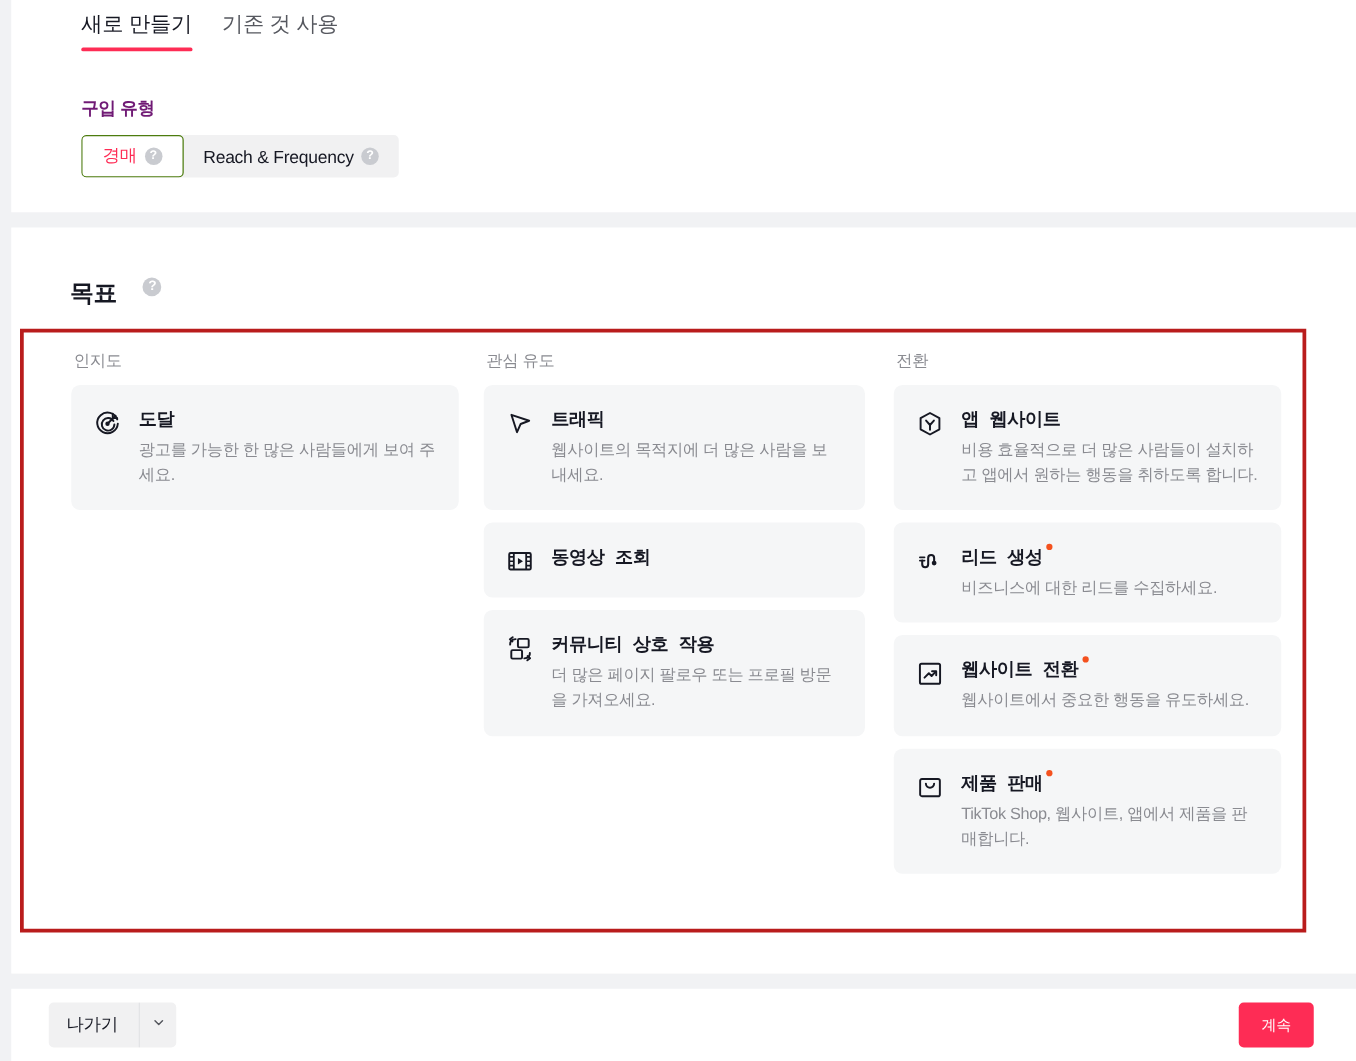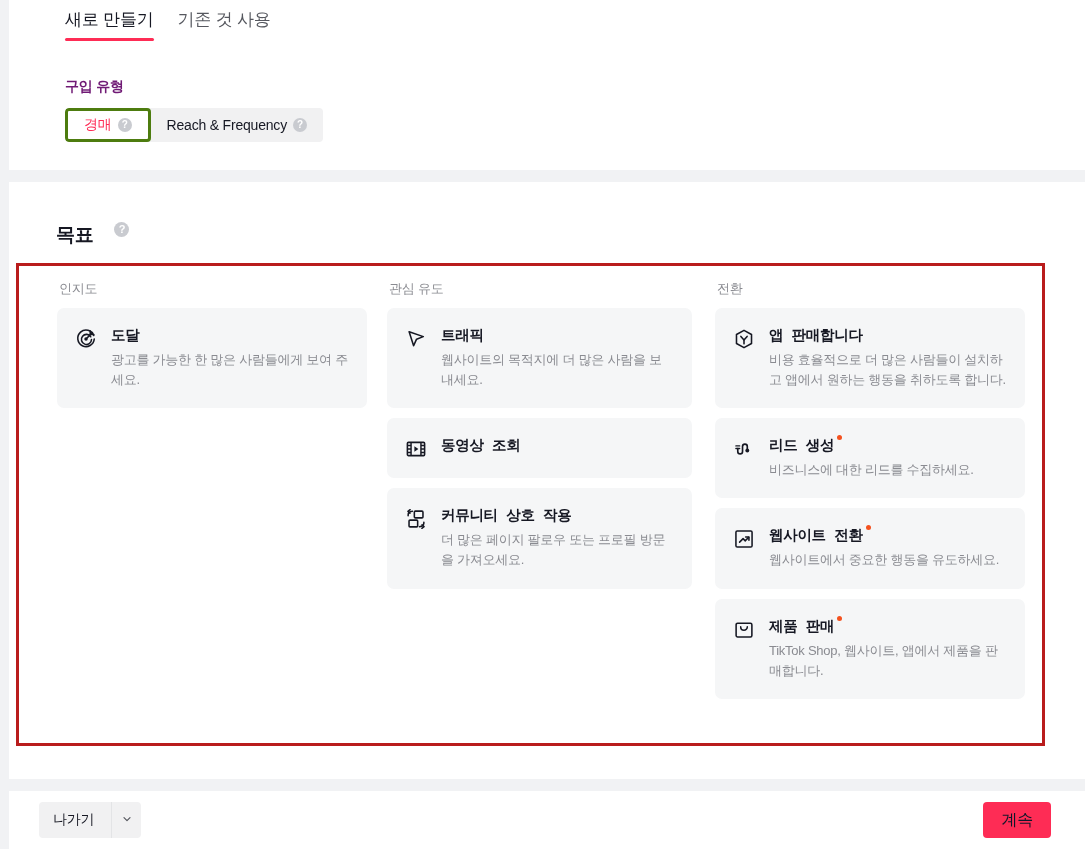--- a/index.html
+++ b/index.html
@@ -33,21 +33,21 @@
   }
   .seg-group {
     position: absolute; left: 56px; top: 108px; height: 34px; display: flex;
     background: #f1f1f2; border-radius: 4px; overflow: hidden;
   }
   .seg {
     display: flex; align-items: center; gap: 6px; height: 34px; padding: 0 16px;
     font-size: 14px; color: #161823; cursor: pointer; letter-spacing: -0.2px;
   }
   .seg.active {
-    background: #fff; color: #fe2c55; border: 3px solid #4d7c0f; border-radius: 4px;
+    background: #fff; color: #fe2c55; border: 1px solid #4d7c0f; border-radius: 4px;
     font-weight: 400;
   }
   .qmark {
     width: 14px; height: 14px; border-radius: 50%; background: #c9cbd0; color: #fff;
     font-size: 10px; line-height: 14px; text-align: center; font-weight: 700;
     display: inline-block; flex: 0 0 auto;
   }
 
   
   .band { position: absolute; left: 0; top: 170px; width: 1085px; height: 12px; background: #f1f2f4; }
@@ -107,22 +107,22 @@
   .btn-exit {
     display: flex; align-items: center; justify-content: flex-start; min-width: 72px;
     padding: 0 14px; font-size: 14px; color: #161823; cursor: pointer; letter-spacing: -0.2px;
   }
   .btn-exit-caret {
     display: flex; align-items: center; justify-content: center; width: 30px;
     border-left: 1px solid #e3e4e6; color: #56585f; cursor: pointer;
   }
   .btn-continue {
     position: absolute; right: 34px; top: 11px; height: 36px; min-width: 60px;
-    padding: 0 18px; background: #fe2c55; color: #0f172a; border: none; border-radius: 4px;
-    font-size: 16px; font-family: inherit; cursor: pointer; letter-spacing: -0.2px;
+    padding: 0 18px; background: #fe2c55; color: #ffffff; border: none; border-radius: 4px;
+    font-size: 12px; font-family: inherit; cursor: pointer; letter-spacing: -0.2px;
     display: flex; align-items: center; justify-content: center;
   }
 </style>
 </head>
 <body>
 
 <div id="root">
 
   <div class="panel-top">
 
@@ -234,21 +234,21 @@
 
           <div class="card">
             <div class="card-icon">
               <svg width="22" height="22" viewBox="0 0 24 24" fill="none" stroke="#161823" stroke-width="1.7" stroke-linecap="round" stroke-linejoin="round">
                 <path d="M12 2.6 20.2 7.1 v9.8 L12 21.4 3.8 16.9 V7.1 Z"></path>
                 <path d="M8.6 9.2 12 13.1 15.4 9.2"></path>
                 <path d="M12 13.1 v4.2"></path>
               </svg>
             </div>
             <div class="card-body">
-              <div class="card-title">앱 판매합니다</div>
+              <div class="card-title">앱 웹사이트</div>
               <div class="card-desc">비용 효율적으로 더 많은 사람들이 설치하고 앱에서 원하는 행동을 취하도록 합니다.</div>
             </div>
           </div>
 
           <div class="card">
             <div class="card-icon">
               <svg width="22" height="22" viewBox="0 0 24 24" fill="none" stroke="#161823" stroke-width="1.8" stroke-linecap="round" stroke-linejoin="round">
                 <path d="M5.2 11.4 v3.3 a2.6 2.6 0 0 0 5.2 0 V9.2 a2.6 2.6 0 0 1 5.2 0 v2.4"></path>
                 <circle cx="15.6" cy="13.6" r="2.1" fill="#161823" stroke="none"></circle>
                 <path d="M3.2 11.4 h4M3.2 8.6 h4" stroke-width="1.6"></path>

